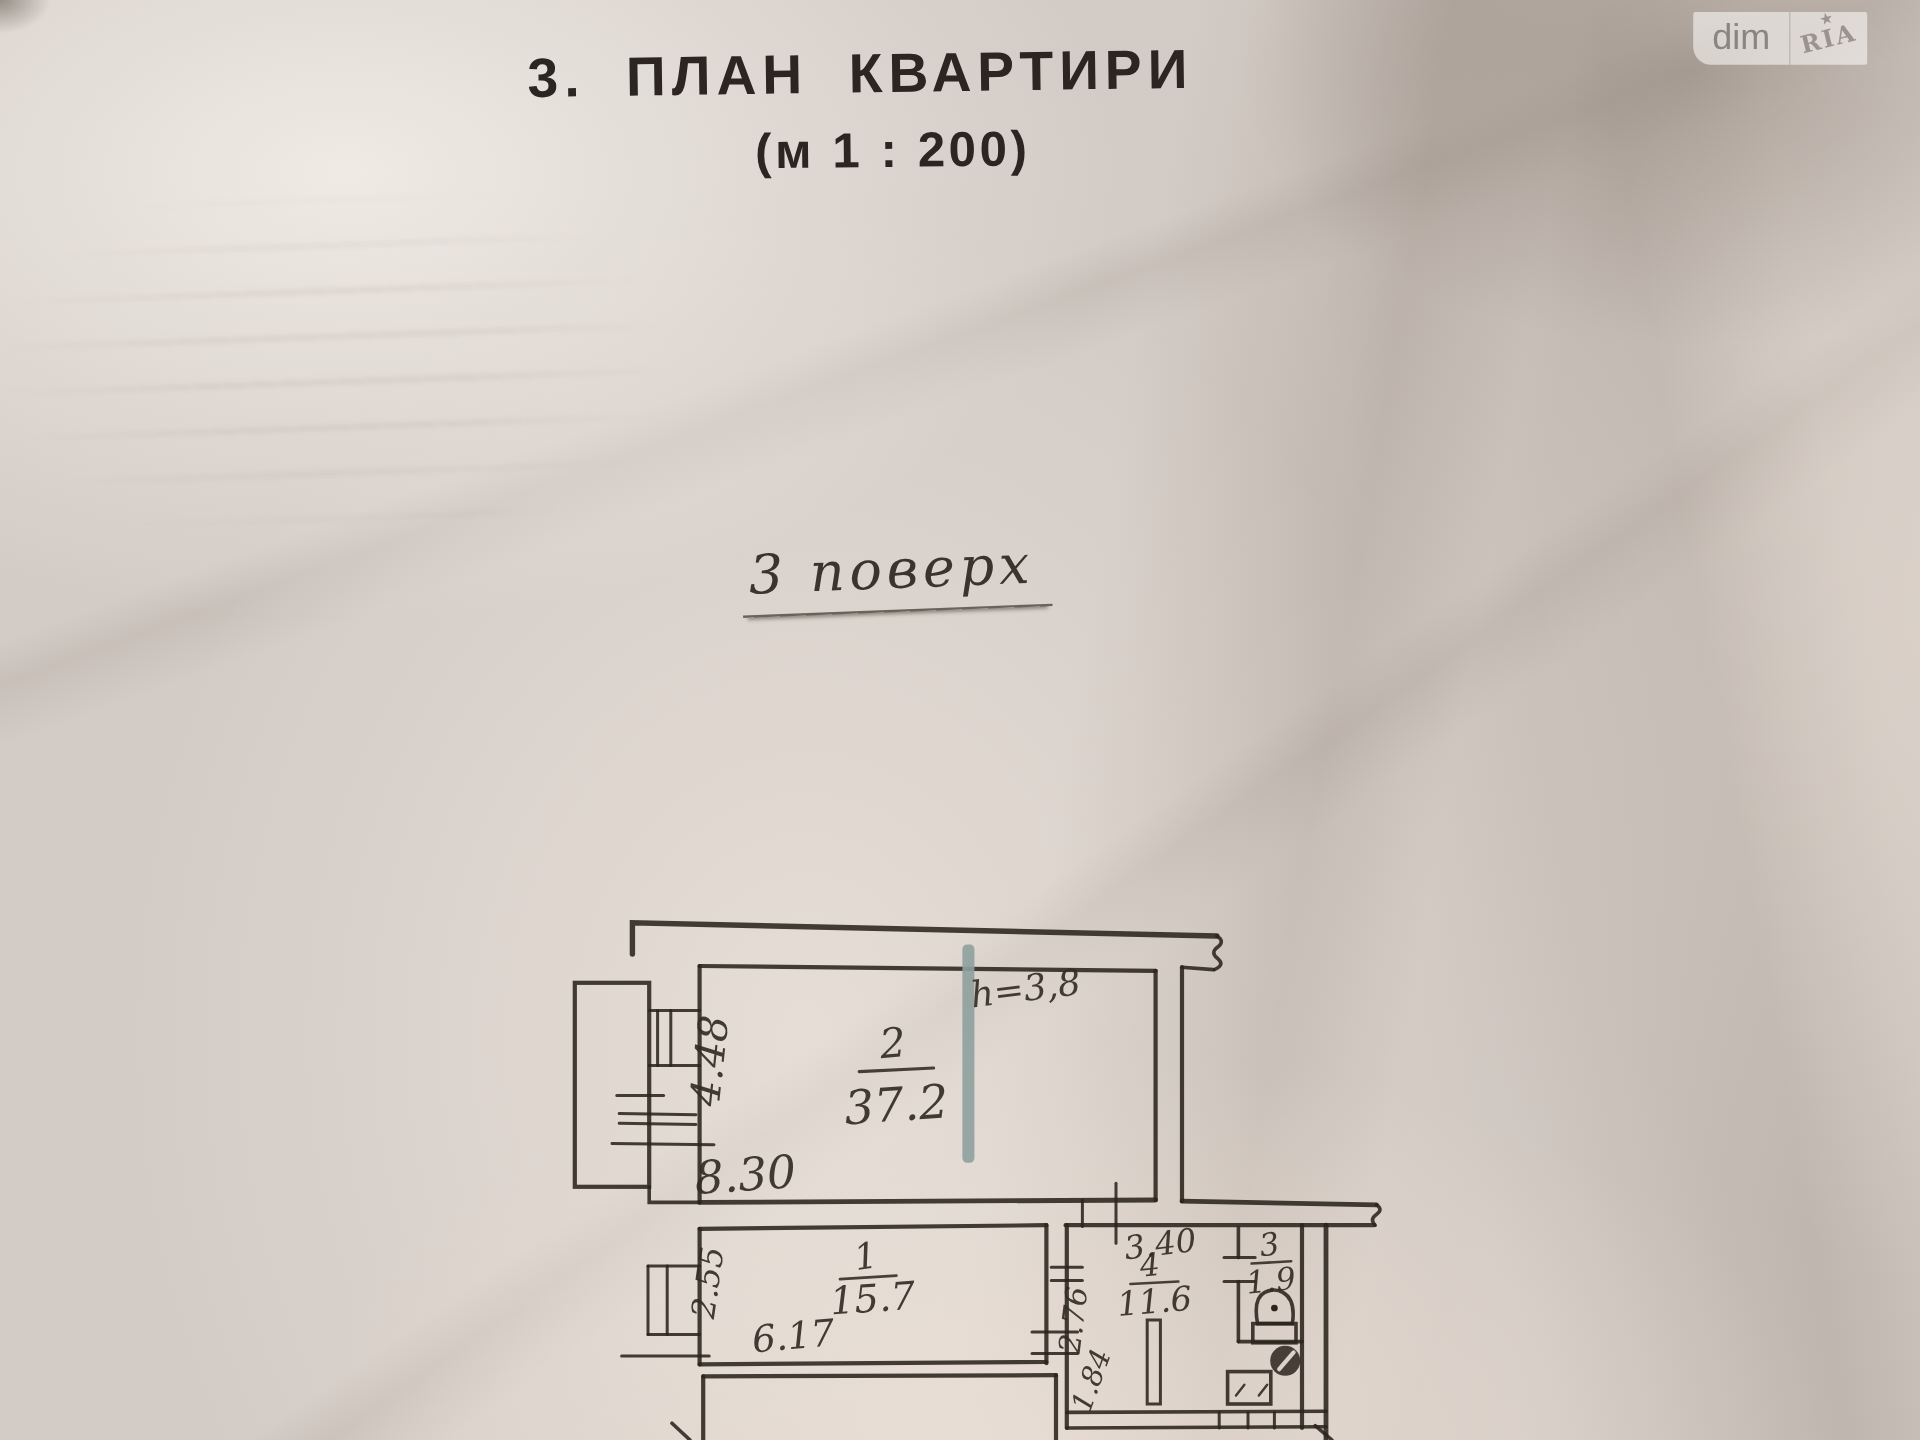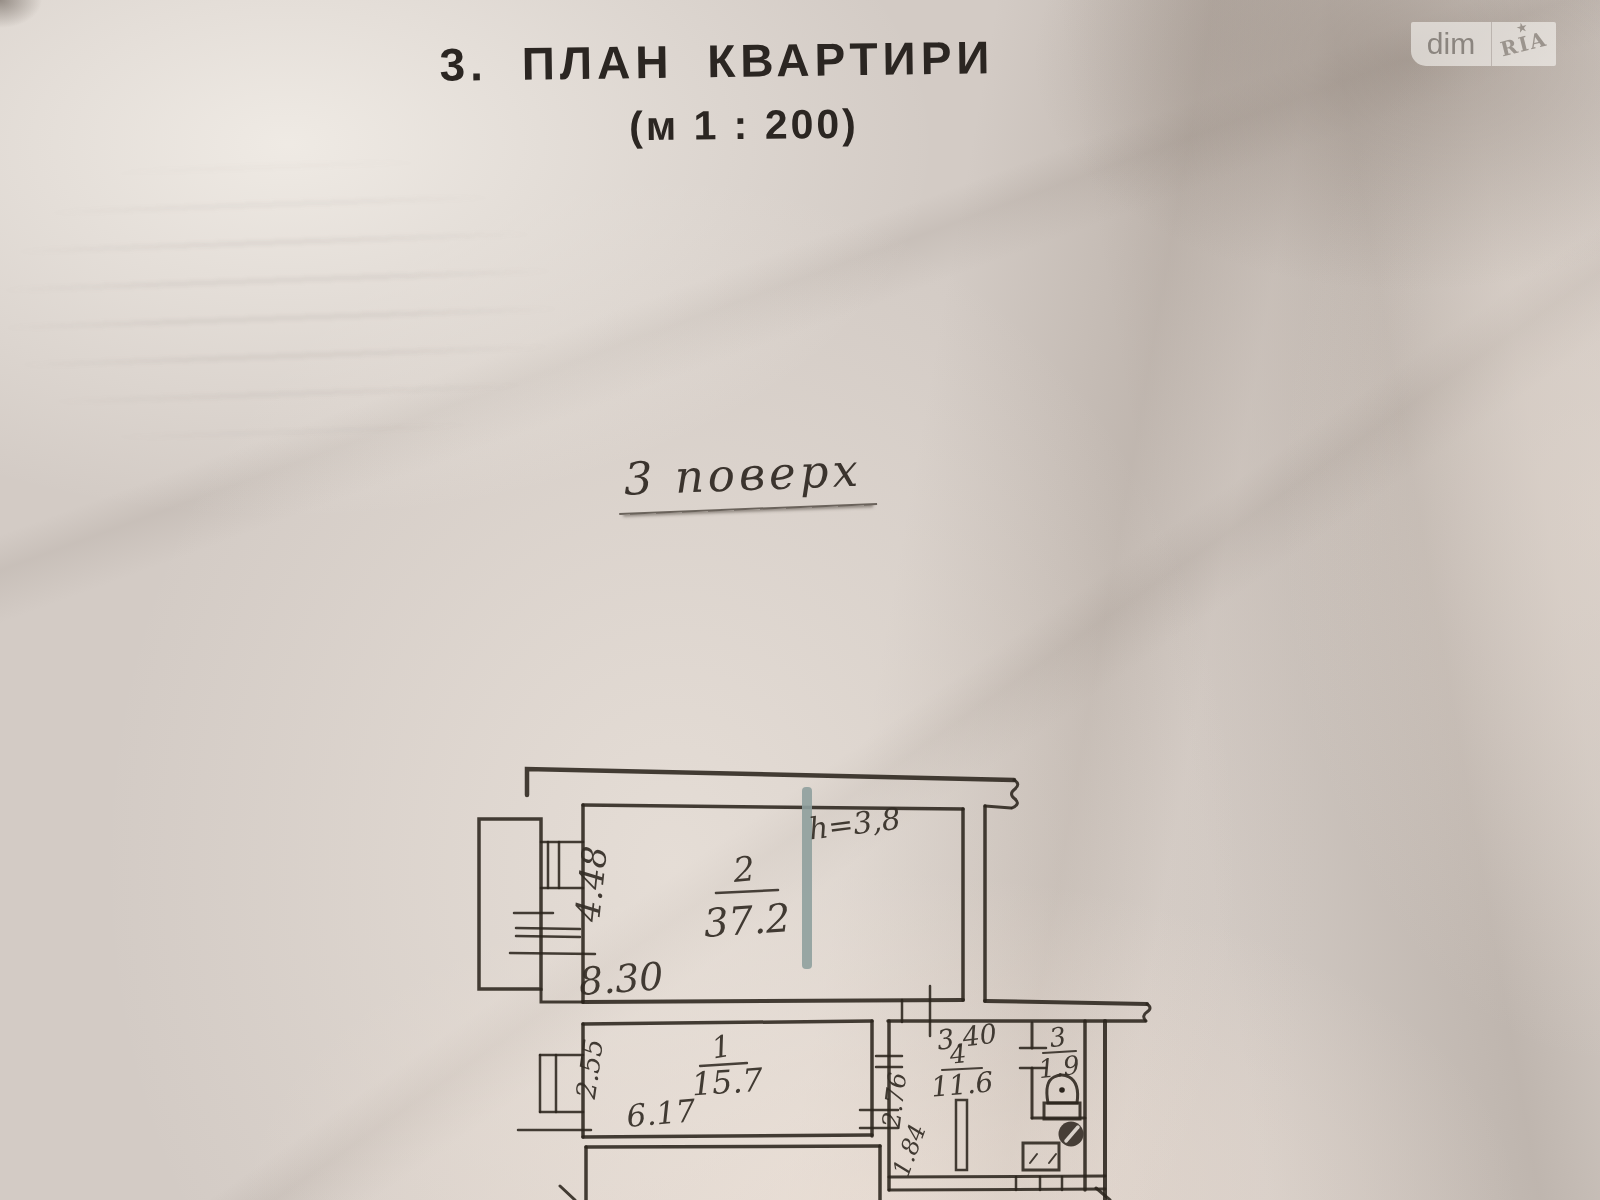--- a/index.html
+++ b/index.html
@@ -40,21 +40,21 @@
     position:absolute;left:618px;top:448px;transform:rotate(-2.2deg);
     font-family:"DejaVu Serif",serif;font-style:italic;
     font-size:45px;letter-spacing:4px;color:#3b342e;
   }
   .floor-note .underlined{
     display:inline-block;padding:0 14px 7px 6px;
     border-bottom:2.5px solid rgba(78,70,62,.8);
     box-shadow:0 6px 3px -4px rgba(78,70,62,.5);
   }
   .wm{
-    position:absolute;left:1411px;top:22px;width:145px;height:44px;display:flex;
+    position:absolute;left:1411px;top:10px;width:145px;height:44px;display:flex;
     background:rgba(249,247,244,.6);border-radius:2px 2px 2px 15px;
   }
   .wm-dim{
     flex:1.25;display:flex;align-items:center;justify-content:center;
     color:#8b857f;font-size:30px;font-weight:500;
     border-right:1px solid rgba(160,152,145,.55);
   }
   .wm-ria{flex:1;position:relative;display:flex;align-items:center;justify-content:center;}
   .wm-ria .ria-text{
     display:inline-block;transform:rotate(-14deg);

